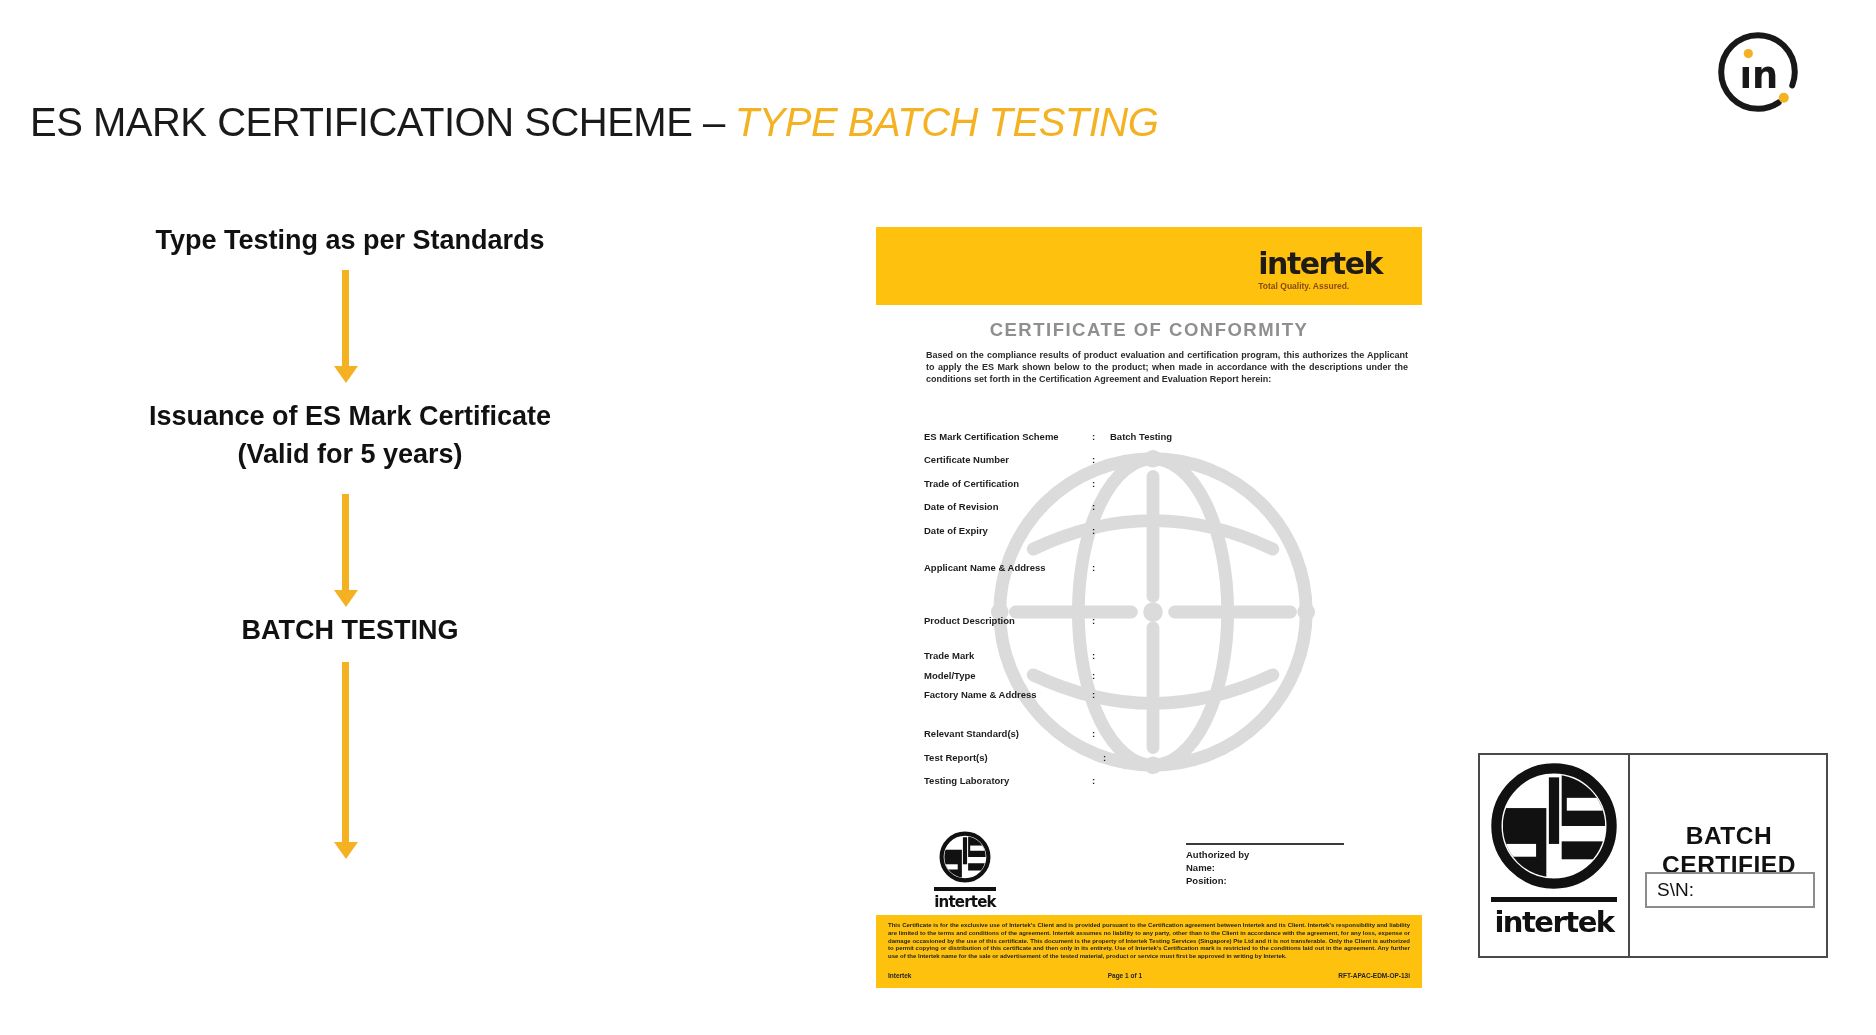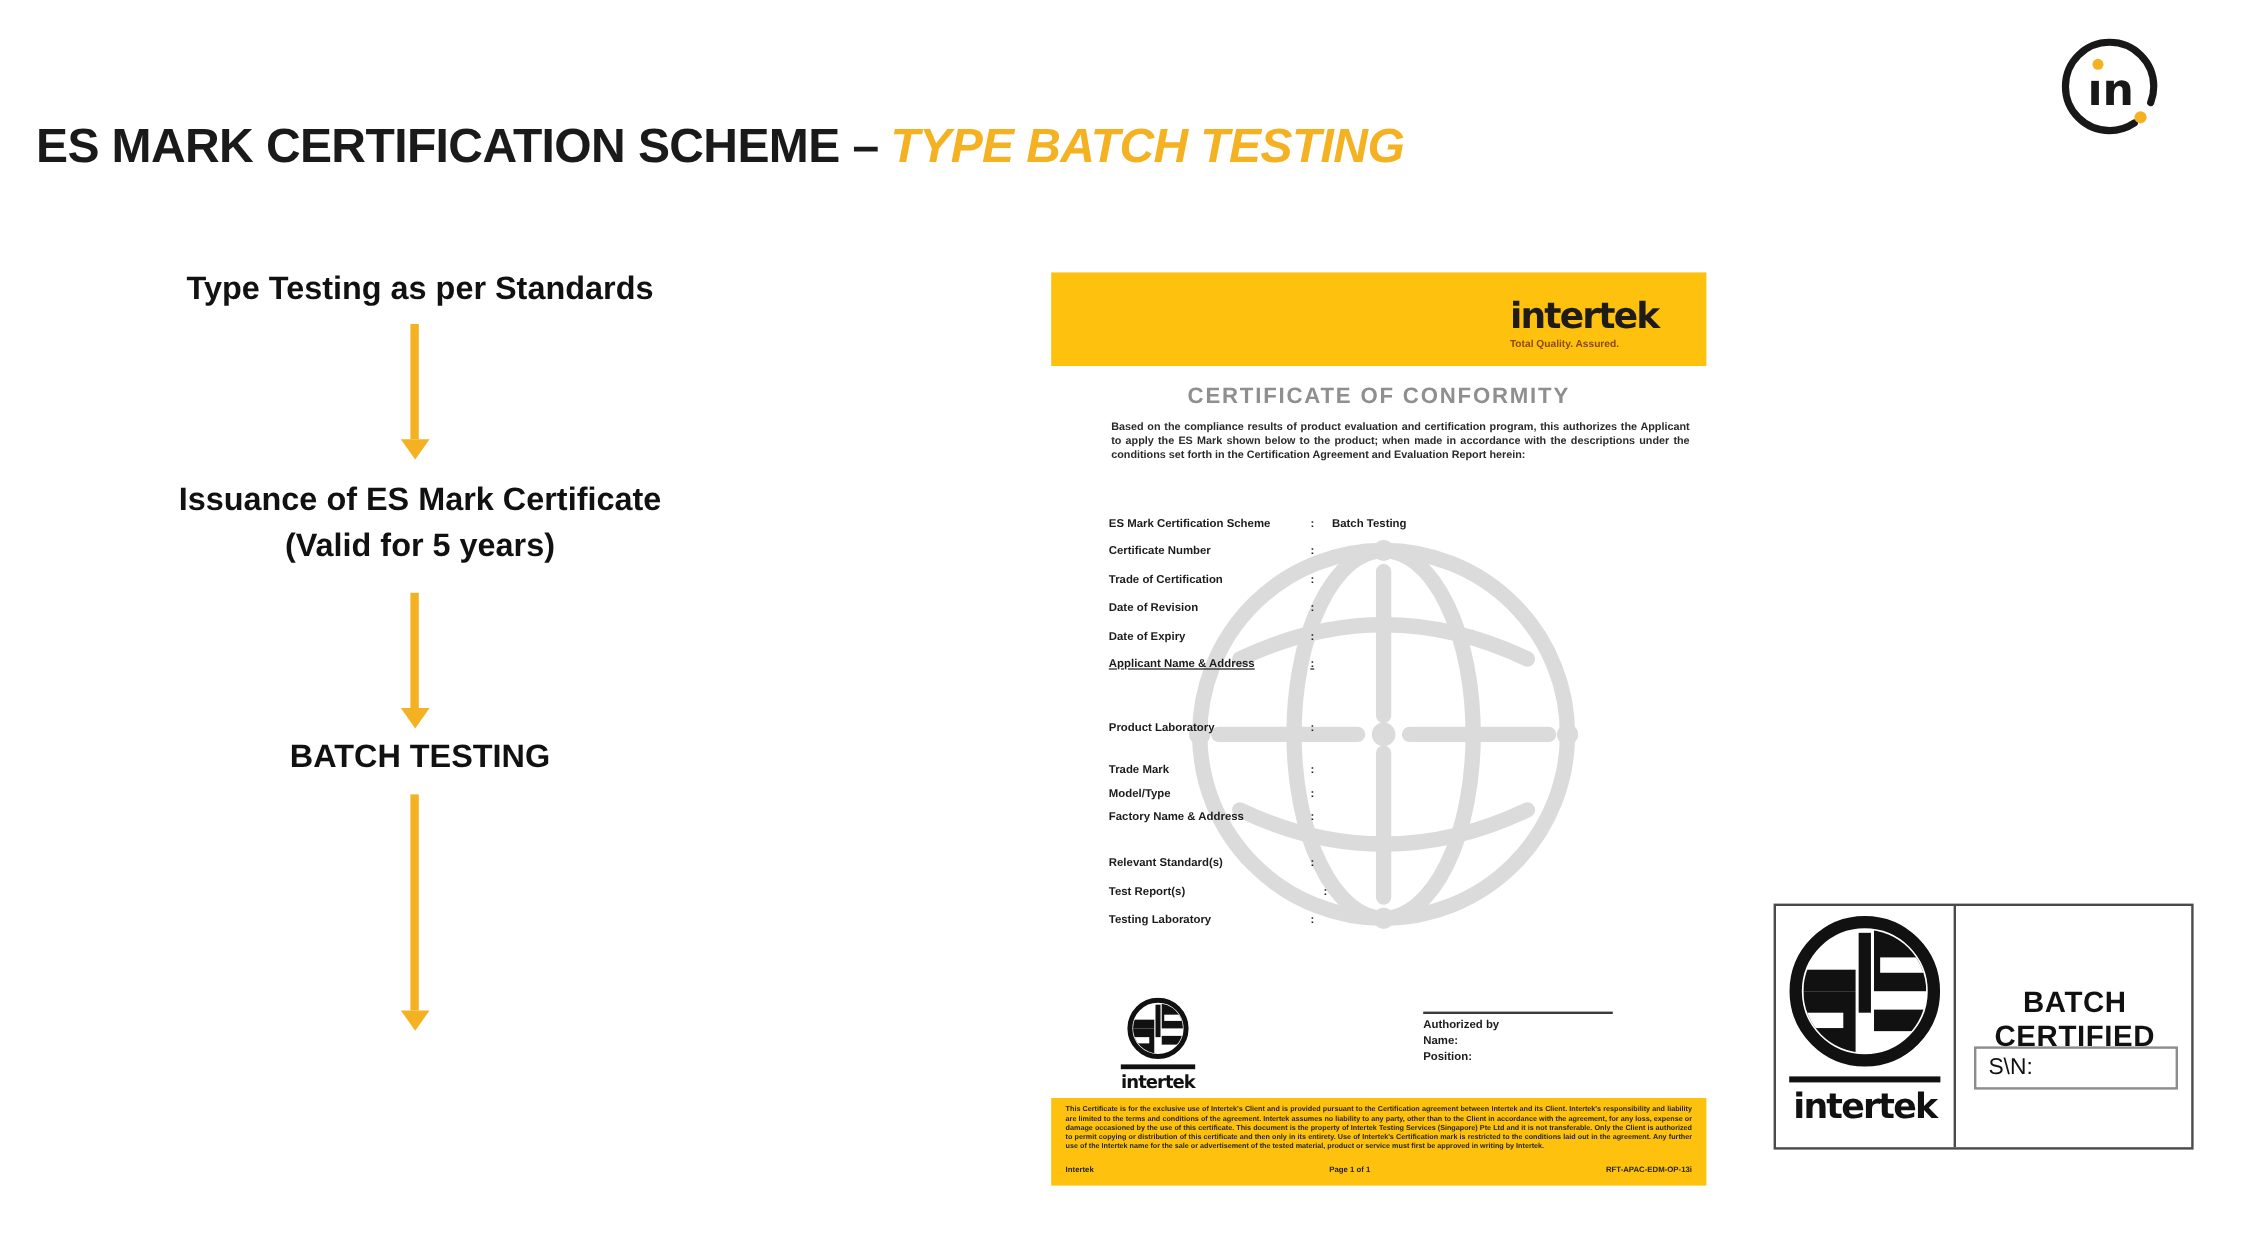--- a/index.html
+++ b/index.html
@@ -12,21 +12,21 @@
   }
   *{margin:0;padding:0;box-sizing:border-box;}
   html,body{background:#fff;}
   body{font-family:"Liberation Sans","DejaVu Sans",sans-serif;color:var(--ink);}
   .stage{position:relative;width:1876px;height:1035px;background:#fff;overflow:hidden;}
 
   
   .in-logo{position:absolute;left:1712px;top:26px;width:92px;height:92px;}
 
   
-  .title{position:absolute;left:30px;top:100px;width:1400px;font-size:40px;font-weight:700;letter-spacing:-.5px;white-space:nowrap;}
+  .title{position:absolute;left:30px;top:100px;width:1400px;font-size:40px;font-weight:400;letter-spacing:-.5px;white-space:nowrap;}
   .title .accent{color:var(--accent);font-style:italic;padding-left:10px;}
 
   
   .flow-step{position:absolute;left:40px;width:620px;text-align:center;font-size:27px;font-weight:700;line-height:1.4;color:#111;}
   .s1{top:222px;}
   .s2{top:398px;}
   .s3{top:612px;}
   .s4{top:864px;left:10px;width:680px;}
   .flow-arrow{position:absolute;left:342px;width:7px;background:var(--accent);}
   .flow-arrow::after{content:"";position:absolute;top:100%;left:50%;margin-left:-12px;
@@ -173,28 +173,28 @@
         <span class="ccol">:</span>
         <span class="cval"></span>
       </div>
 
       <div class="crow" style="margin-top: 13px; justify-content: space-between;">
         <span class="clab">Date of Expiry</span>
         <span class="ccol">:</span>
         <span class="cval"></span>
       </div>
 
-      <div class="crow" style="margin-top: 13px; text-decoration: underline;">
+      <div class="crow" style="margin-top: 27px;">
         <span class="clab">Applicant Name &amp; Address</span>
         <span class="ccol">:</span>
         <span class="cval"></span>
       </div>
 
       <div class="crow" style="margin-top: 42px;">
-        <span class="clab">Product Laboratory</span>
+        <span class="clab">Product Description</span>
         <span class="ccol">:</span>
         <span class="cval"></span>
       </div>
 
       <div class="crow" style="margin-top: 25px;">
         <span class="clab">Trade Mark</span>
         <span class="ccol">:</span>
         <span class="cval"></span>
       </div>
 

